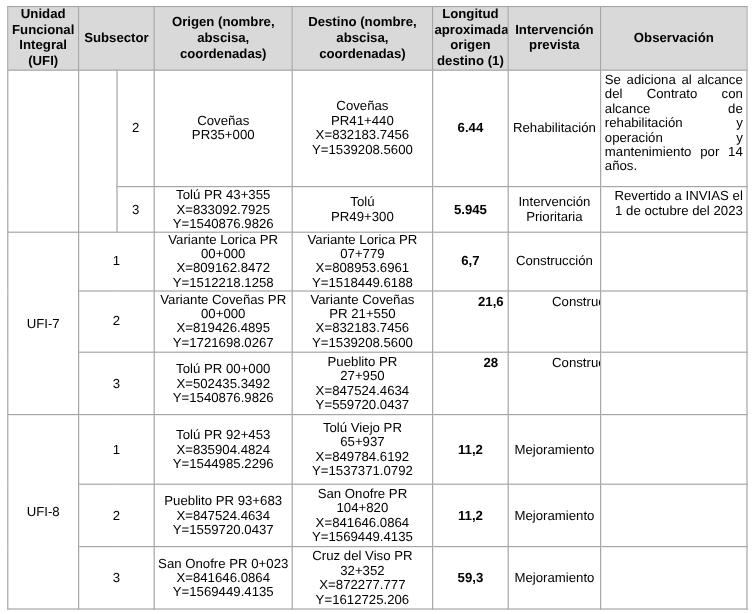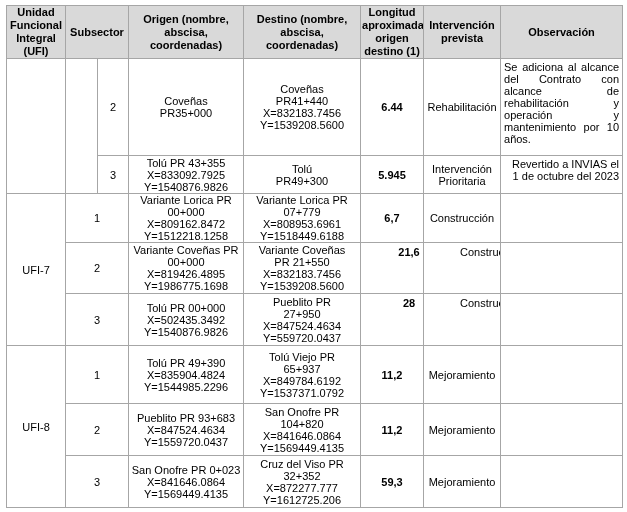--- a/index.html
+++ b/index.html
@@ -67,21 +67,21 @@
     <td rowspan="2"></td>
     <td>2</td>
     <td>Coveñas
 PR35+000</td>
     <td>Coveñas
 PR41+440
 X=832183.7456
 Y=1539208.5600</td>
     <td class="num">6.44</td>
     <td>Rehabilitación</td>
-    <td class="obs-justify">Se adiciona al alcance del Contrato con alcance de rehabilitación y operación y mantenimiento por 10 años.</td>
+    <td class="obs-justify">Se adiciona al alcance del Contrato con alcance de rehabilitación y operación y mantenimiento por 14 años.</td>
   </tr>
 
   <tr style="height:38px">
     <td>3</td>
     <td>Tolú PR 43+355
 X=833092.7925
 Y=1540876.9826</td>
     <td>Tolú
 PR49+300</td>
     <td class="num">5.945</td>
@@ -104,21 +104,21 @@
     <td class="num">6,7</td>
     <td>Construcción</td>
     <td></td>
   </tr>
 
   <tr style="height:51px">
     <td colspan="2">2</td>
     <td>Variante Coveñas PR
 00+000
 X=819426.4895
-Y=1986775.1698</td>
+Y=1721698.0267</td>
     <td>Variante Coveñas
 PR 21+550
 X=832183.7456
 Y=1539208.5600</td>
     <td class="num va-top">21,6</td>
     <td class="va-top">Construcción</td>
     <td></td>
   </tr>
 
   <tr style="height:52px">
@@ -131,21 +131,21 @@
 X=847524.4634
 Y=559720.0437</td>
     <td class="num va-top">28</td>
     <td class="va-top">Construcción</td>
     <td></td>
   </tr>
 
   <tr style="height:58px">
     <td rowspan="3">UFI-8</td>
     <td colspan="2">1</td>
-    <td>Tolú PR 49+390
+    <td>Tolú PR 92+453
 X=835904.4824
 Y=1544985.2296</td>
     <td>Tolú Viejo PR
 65+937
 X=849784.6192
 Y=1537371.0792</td>
     <td class="num">11,2</td>
     <td>Mejoramiento</td>
     <td></td>
   </tr>

